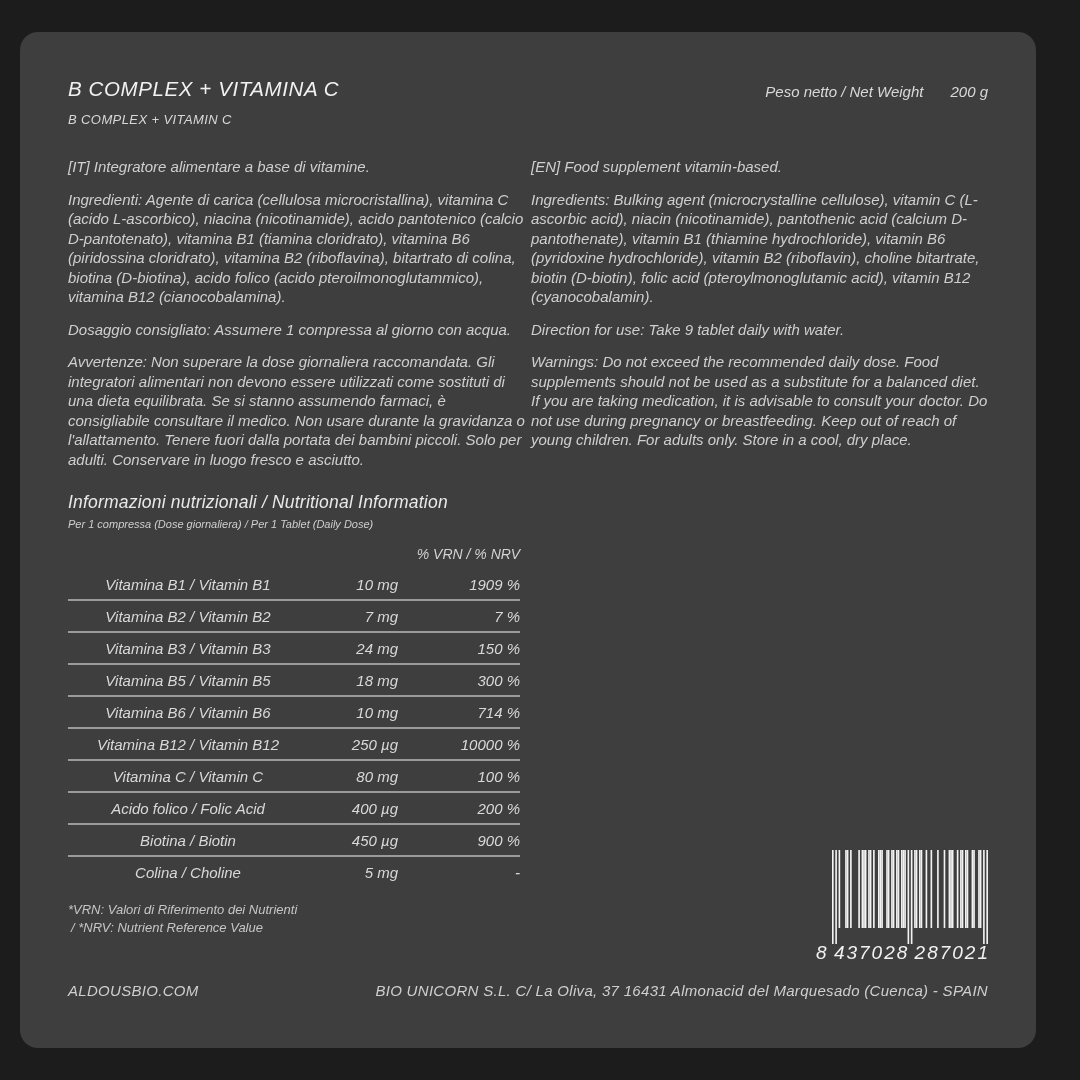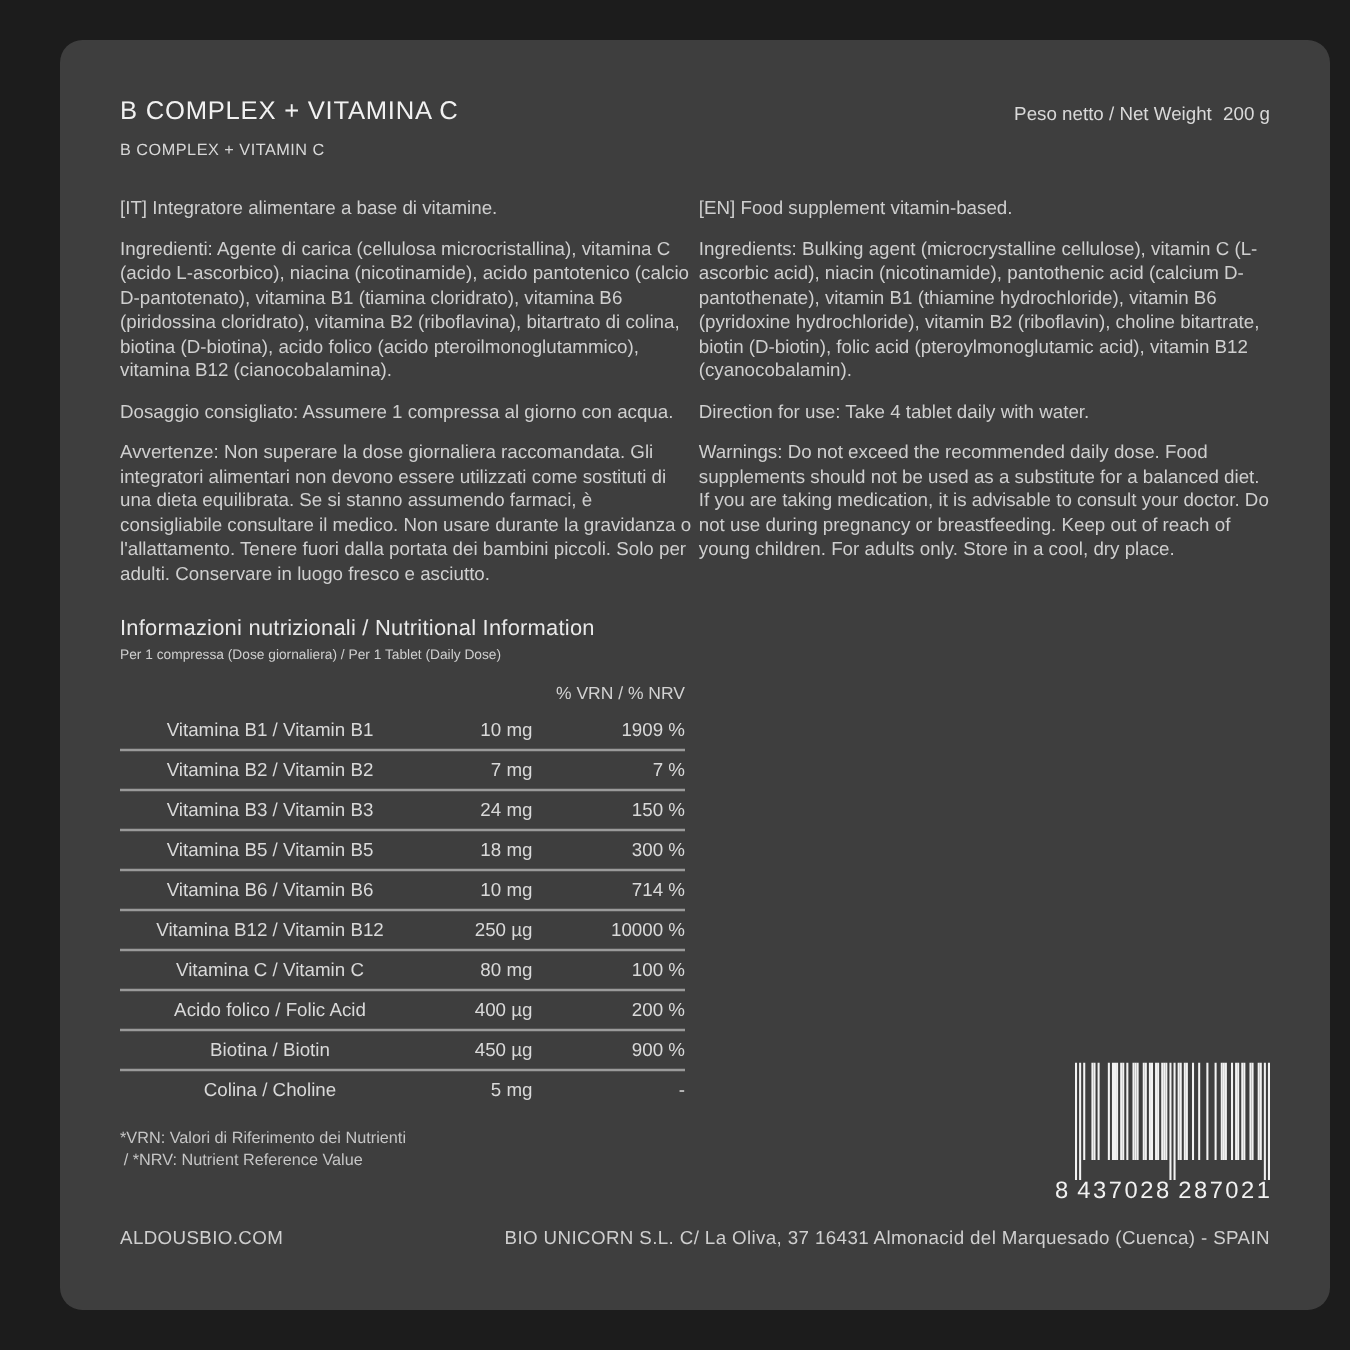--- a/index.html
+++ b/index.html
@@ -5,40 +5,41 @@
   html, body { margin: 0; padding: 0; }
   body {
     width: 1080px; height: 1080px;
     background: #1c1c1c;
     font-family: "Liberation Sans", sans-serif;
     position: relative;
     overflow: hidden;
   }
   .panel {
     position: absolute;
-    left: 48px; top: 32px;
+    left: 20px; top: 32px;
     width: 1016px; height: 1016px;
     background: #3e3e3e;
     border-radius: 18px;
     box-sizing: border-box;
     padding: 45px 48px;
     color: #cdcdcd;
+    font-style: italic;
   }
   
   .top-row { display: flex; justify-content: space-between; align-items: flex-start; margin-bottom: 30px; }
   .title-it {
     margin: 0; font-size: 20.5px; font-weight: 400;
     letter-spacing: 0.6px; color: #f1f1f1; line-height: 1.2;
   }
   .title-en {
     margin: 10px 0 0 0; font-size: 13px; font-weight: 400;
     letter-spacing: 0.4px; color: #d8d8d8; line-height: 1.2;
   }
   .netweight { font-size: 15px; color: #d9d9d9; padding-top: 6px; white-space: nowrap; }
-  .netweight .nw-value { margin-left: 9px; }
+  .netweight .nw-value { margin-left: 27px; }
   
   .cols { display: flex; gap: 6px; }
   .col { flex: 1; min-width: 0; }
   .col p { margin: 0 0 13px 0; font-size: 15px; line-height: 19.5px; color: #cfcfcf; }
   
   .nutri-title { margin: 10px 0 0 0; font-size: 17.5px; font-weight: 400; color: #e9e9e9; letter-spacing: 0.2px; }
   .nutri-sub { margin: 5px 0 0 0; font-size: 11px; color: #cfcfcf; }
   .ntable { width: 452px; margin-top: 16px; font-size: 15px; color: #d9d9d9; }
   .thead { display: flex; justify-content: flex-end; font-size: 14px; color: #d2d2d2; padding-bottom: 7px; }
   .trow {
@@ -90,21 +91,21 @@
   <div class="cols">
     <div class="col">
       <p>[IT] Integratore alimentare a base di vitamine.</p>
       <p>Ingredienti: Agente di carica (cellulosa microcristallina), vitamina C (acido L-ascorbico), niacina (nicotinamide), acido pantotenico (calcio D-pantotenato), vitamina B1 (tiamina cloridrato), vitamina B6 (piridossina cloridrato), vitamina B2 (riboflavina), bitartrato di colina, biotina (D-biotina), acido folico (acido pteroilmonoglutammico), vitamina B12 (cianocobalamina).</p>
       <p>Dosaggio consigliato: Assumere 1 compressa al giorno con acqua.</p>
       <p>Avvertenze: Non superare la dose giornaliera raccomandata. Gli integratori alimentari non devono essere utilizzati come sostituti di una dieta equilibrata. Se si stanno assumendo farmaci, è consigliabile consultare il medico. Non usare durante la gravidanza o l'allattamento. Tenere fuori dalla portata dei bambini piccoli. Solo per adulti. Conservare in luogo fresco e asciutto.</p>
     </div>
     <div class="col">
       <p>[EN] Food supplement vitamin-based.</p>
       <p>Ingredients: Bulking agent (microcrystalline cellulose), vitamin C (L-ascorbic acid), niacin (nicotinamide), pantothenic acid (calcium D-pantothenate), vitamin B1 (thiamine hydrochloride), vitamin B6 (pyridoxine hydrochloride), vitamin B2 (riboflavin), choline bitartrate, biotin (D-biotin), folic acid (pteroylmonoglutamic acid), vitamin B12 (cyanocobalamin).</p>
-      <p>Direction for use: Take 4 tablet daily with water.</p>
+      <p>Direction for use: Take 9 tablet daily with water.</p>
       <p>Warnings: Do not exceed the recommended daily dose. Food supplements should not be used as a substitute for a balanced diet. If you are taking medication, it is advisable to consult your doctor. Do not use during pregnancy or breastfeeding. Keep out of reach of young children. For adults only. Store in a cool, dry place.</p>
     </div>
   </div>
 
   <div>
     <h3 class="nutri-title">Informazioni nutrizionali / Nutritional Information</h3>
     <p class="nutri-sub">Per 1 compressa (Dose giornaliera)  / Per 1 Tablet (Daily Dose)</p>
 
     <div class="ntable">
       <div class="thead">

